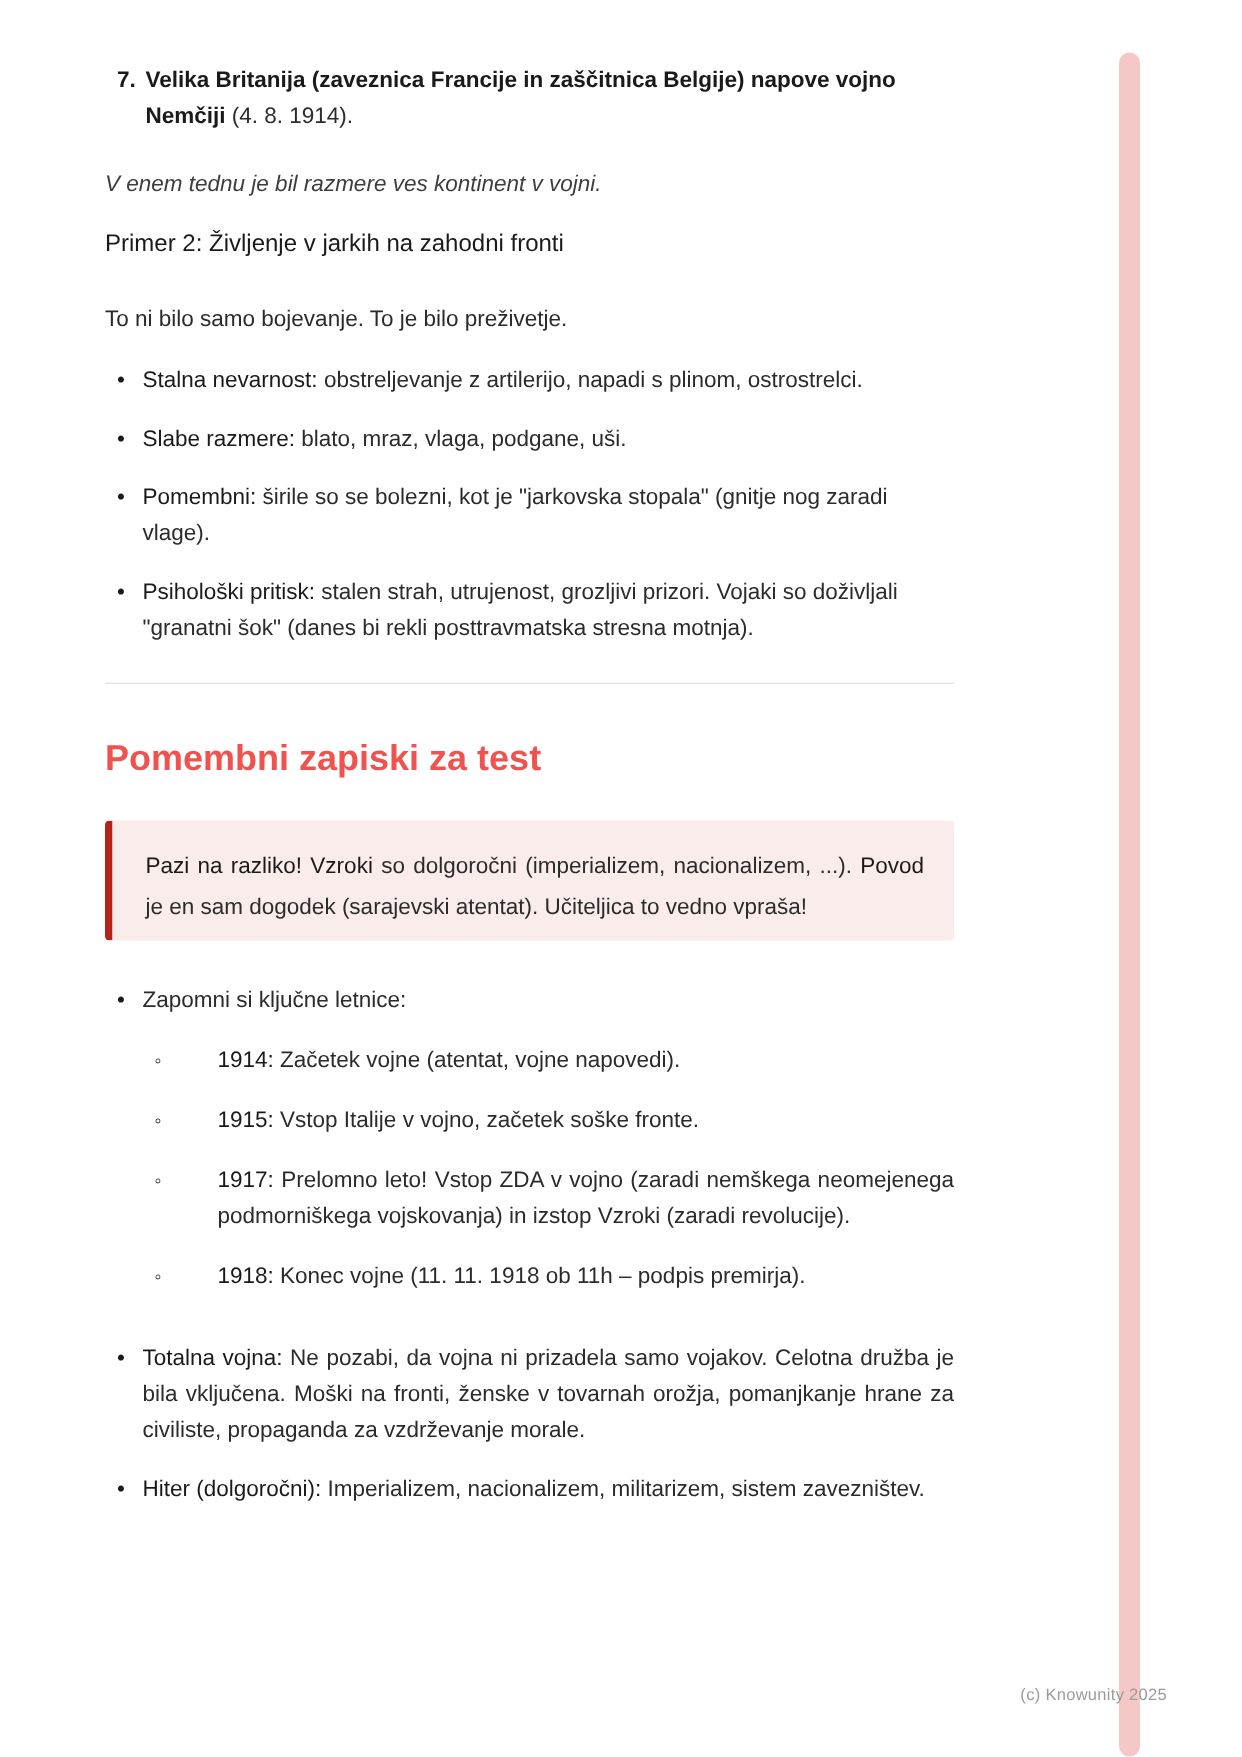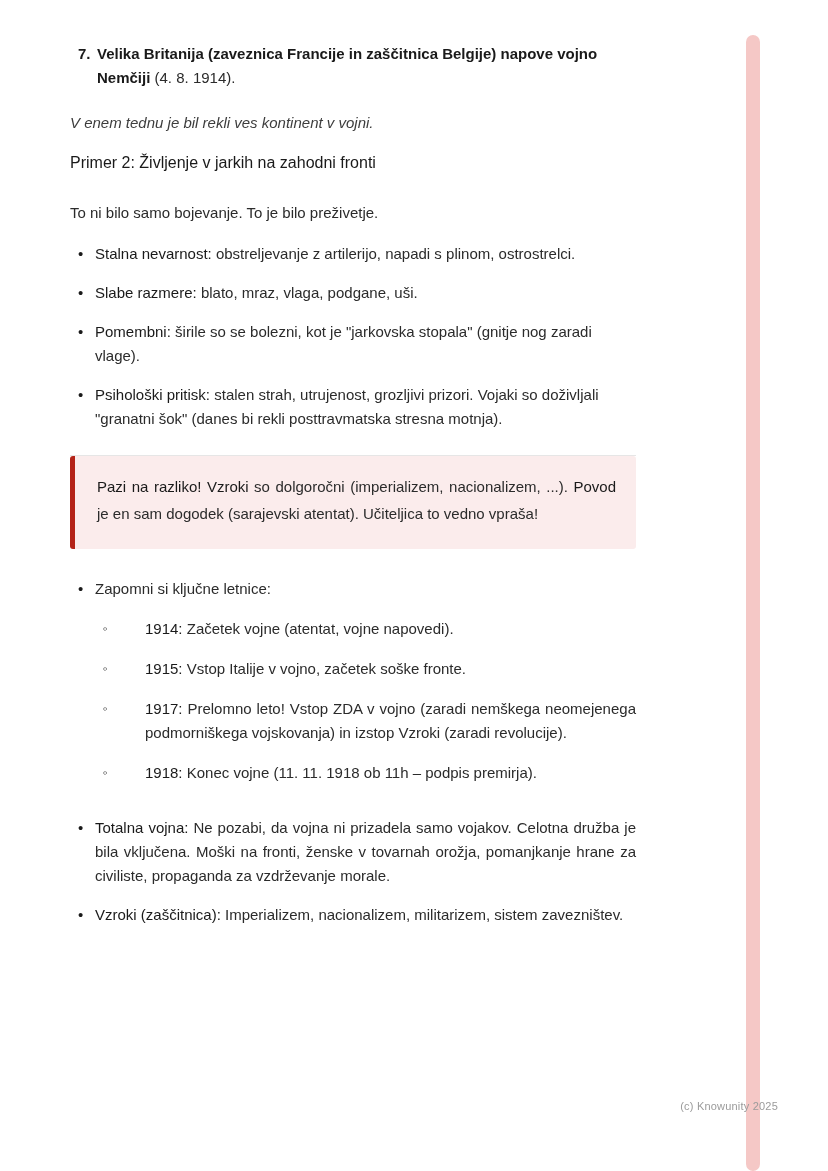--- a/index.html
+++ b/index.html
@@ -10,21 +10,21 @@
     color:#2b2b2b;
   }
   .page { position:relative; width:828px; height:1171px; background:#ffffff; }
 
   .stripe {
     position:absolute; top:35px; right:68px; width:14px; height:1136px;
     background:#f5c8c6; border-radius:7px; z-index:1;
   }
 
   .footer {
-    position:absolute; top:1100px; right:50px; z-index:2;
+    position:absolute; top:1124px; right:50px; z-index:2;
     font-size:11px; color:#9b9b9b; letter-spacing:.2px;
   }
 
   .content {
     position:absolute; left:70px; top:42px; width:566px;
     font-size:15px; line-height:24px; z-index:0;
   }
 
   strong { color:#1a1a1a; font-weight:400; }
 
@@ -55,42 +55,42 @@
 
   .divider { border:none; border-top:1px solid #e6e6e6; margin-top:24px; }
 
   .red-heading {
     font-size:24px; line-height:31px; font-weight:700;
     color:#ef5350; margin-top:34px; margin-bottom:26px;
   }
 
   .callout {
     background:#fbecec; border-left:5px solid #b42318; border-radius:3px;
-    padding:17px 20px 22px 22px; margin-bottom:28px;
+    padding:17px 20px 9px 22px; margin-bottom:28px;
   }
   .callout-text { line-height:27px; color:#2b2b2b; }
 
   .summary-heading { margin-top:36px; }
   .summary-list { margin-top:0; }
 </style>
 </head>
 <body>
 
 <div class="page">
 
   <div class="stripe"></div>
 
   <div class="content">
 
     <div class="numbered-item">
       <span class="num">7.</span>
       <p class="num-text"><strong>Velika Britanija (zaveznica Francije in zaščitnica Belgije) napove vojno Nemčiji</strong><span> (4. 8. 1914).</span></p>
     </div>
 
-    <p class="italic-note">V enem tednu je bil rekli ves kontinent v vojni.</p>
+    <p class="italic-note">V enem tednu je bil razmere ves kontinent v vojni.</p>
 
     <h3 class="example-heading">Primer 2: Življenje v jarkih na zahodni fronti</h3>
 
     <p class="para">To ni bilo samo bojevanje. To je bilo preživetje.</p>
 
     <ul class="bullets">
       <li class="bullet-item">
         <span class="b-marker">•</span>
         <p class="b-body"><strong>Stalna nevarnost:</strong><span> obstreljevanje z artilerijo, napadi s plinom, ostrostrelci.</span></p>
       </li>
@@ -103,20 +103,21 @@
         <p class="b-body"><strong>Pomembni:</strong><span> širile so se bolezni, kot je "jarkovska stopala" (gnitje nog zaradi vlage).</span></p>
       </li>
       <li class="bullet-item">
         <span class="b-marker">•</span>
         <p class="b-body"><strong>Psihološki pritisk:</strong><span> stalen strah, utrujenost, grozljivi prizori. Vojaki so doživljali "granatni šok" (danes bi rekli posttravmatska stresna motnja).</span></p>
       </li>
     </ul>
 
     <hr class="divider">
 
+    <h2 class="red-heading">Pomembni zapiski za test</h2>
 
     <div class="callout">
       <p class="callout-text justify"><strong>Pazi na razliko! Vzroki</strong><span> so dolgoročni (imperializem, nacionalizem, ...). </span><strong>Povod</strong><span> je en sam dogodek (sarajevski atentat). Učiteljica to vedno vpraša!</span></p>
     </div>
 
     <ul class="bullets">
       <li class="bullet-item">
         <span class="b-marker">•</span>
         <div class="b-body">
           <p>Zapomni si ključne letnice:</p>
@@ -143,21 +144,21 @@
       <li class="bullet-item">
         <span class="b-marker">•</span>
         <p class="b-body justify"><strong>Totalna vojna:</strong><span> Ne pozabi, da vojna ni prizadela samo vojakov. Celotna družba je bila vključena. Moški na fronti, ženske v tovarnah orožja, pomanjkanje hrane za civiliste, propaganda za vzdrževanje morale.</span></p>
       </li>
     </ul>
 
 
     <ul class="bullets summary-list">
       <li class="bullet-item">
         <span class="b-marker">•</span>
-        <p class="b-body"><strong>Vzroki (zaščitnica):</strong><span> Imperializem, nacionalizem, militarizem, sistem zavezništev.</span></p>
+        <p class="b-body"><strong>Hiter (dolgoročni):</strong><span> Imperializem, nacionalizem, militarizem, sistem zavezništev.</span></p>
       </li>
     </ul>
 
   </div>
 
   <div class="footer">(c) Knowunity 2025</div>
 
 </div>
 
 </body></html>

